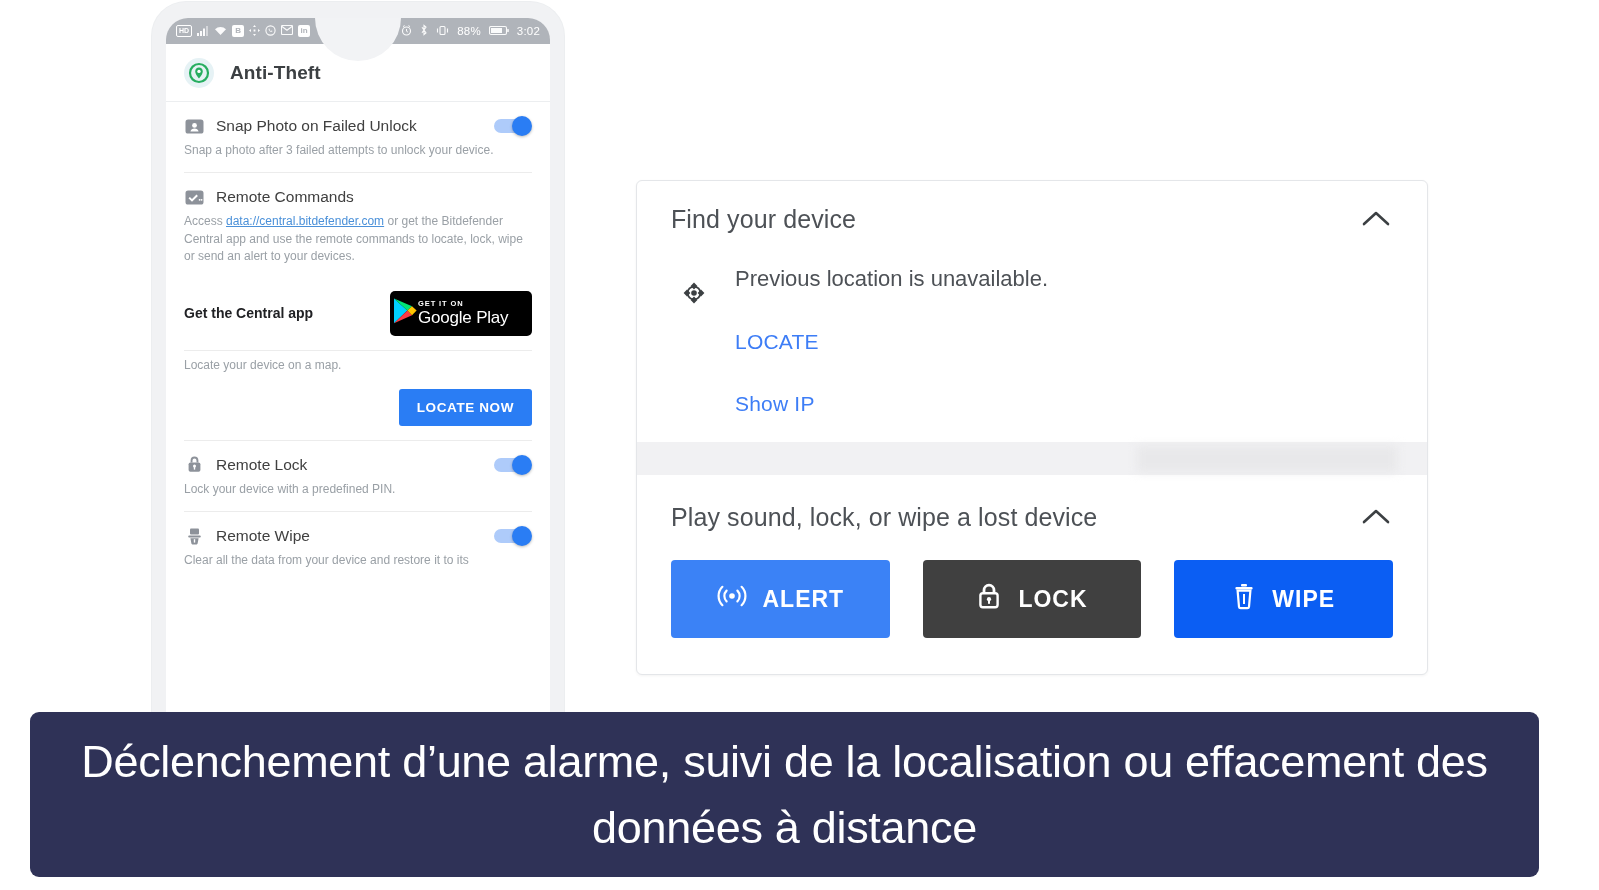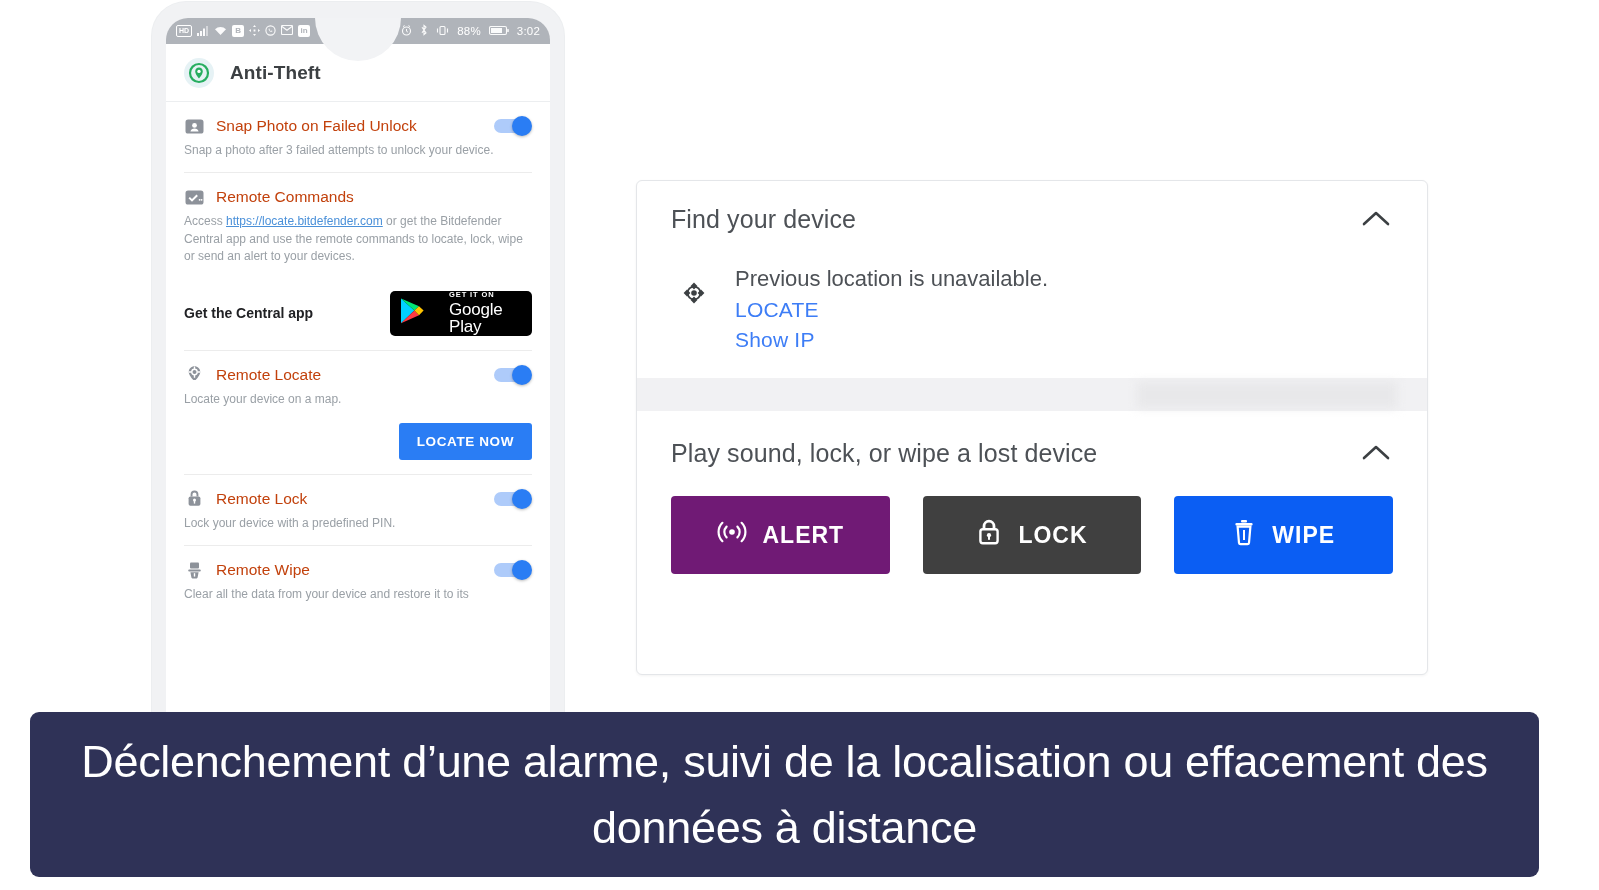--- a/index.html
+++ b/index.html
@@ -143,21 +143,21 @@
   .row-ico {
     width: 20px; height: 20px;
     flex: none;
     margin-right: 12px;
     display: flex;
     align-items: center;
     justify-content: center;
   }
   .row-label {
     font-size: 15.5px;
-    color: #c2410c;
+    color: #404040;
     flex: 1;
   }
   .row-desc {
     font-size: 12px;
     color: #9aa0a6;
     line-height: 1.45;
     padding: 6px 0 13px 0;
   }
   .row-desc a {
     color: #4a90d9;
@@ -199,22 +199,22 @@
     font-weight: bold;
     color: #202124;
   }
   #gplay-badge {
     width: 142px;
     height: 45px;
     background: #000000;
     border-radius: 5px;
     display: flex;
     align-items: center;
-    padding: 0 9px;
-    gap: 24px;
+    padding: 0 2px;
+    gap: 0;
   }
   #gplay-texts { line-height: 1; }
   #gplay-sup {
     color: #ffffff;
     font-size: 7.5px;
     font-weight: bold;
     letter-spacing: .9px;
     display: block;
     margin-bottom: 2px;
   }
@@ -294,21 +294,21 @@
   #loc-text {
     font-size: 22px;
     color: #4d5156;
     margin-top: 0;
   }
   .card-link {
     display: block;
     font-size: 21px;
     color: #3d7df6;
     text-decoration: none;
-    margin-top: 6px;
+    margin-top: 38px;
     letter-spacing: .2px;
     cursor: pointer;
     width: max-content;
   }
   #blurred-bar {
     margin-top: 26px;
     height: 33px;
     background: #f1f1f3;
   }
   #blurred-bar .smudge {
@@ -479,21 +479,21 @@
             <span class="row-ico">
               <svg width="19" height="19" viewBox="0 0 19 19">
                   <rect x=".5" y="2.5" width="18" height="14" rx="2.6" fill="#8d929a"></rect>
                   <path d="M4.2 9.6 7 12.4l5.2-5.2" fill="none" stroke="#fff" stroke-width="2"></path>
                   <circle cx="14.6" cy="11.8" r=".9" fill="#fff"></circle>
                   <circle cx="16.6" cy="11.8" r=".9" fill="#fff"></circle>
                 </svg>
             </span>
             <span class="row-label">Remote Commands</span>
           </div>
-          <div class="row-desc"><span>Access </span><a href="#">https://locate.bitdefender.com</a><span> or get the Bitdefender Central app and use the remote commands to locate, lock, wipe or send an alert to your devices.</span></div>
+          <div class="row-desc"><span>Access </span><a href="#">data://central.bitdefender.com</a><span> or get the Bitdefender Central app and use the remote commands to locate, lock, wipe or send an alert to your devices.</span></div>
         </div>
 
         <div id="central-row">
           <div id="central-label">Get the Central app</div>
           <div id="gplay-badge">
             <span>
               <svg width="26" height="28" viewBox="0 0 26 28">
                 <path d="M2 1.5 15.4 13.6 2 26.3z" fill="#00d0ff"></path>
                 <path d="M2 1.5 15.4 13.6 20 9.3z" fill="#00e676"></path>
                 <path d="M2 26.3 15.4 13.6 20 18.3z" fill="#ff3a44"></path>
@@ -502,34 +502,20 @@
             </span>
             <span id="gplay-texts">
               <span id="gplay-sup">GET IT ON</span>
               <span id="gplay-name">Google Play</span>
             </span>
           </div>
         </div>
         <div class="row-sep"></div>
 
         <div class="row-block">
-          <div class="row-head">
-            <span class="row-ico">
-              <svg width="19" height="19" viewBox="0 0 19 19">
-                  <path d="M9.5 1.2c-3.2 0-5.8 2.6-5.8 5.8 0 2.6 3 6.3 4.6 8h2.4c1.6-1.7 4.6-5.4 4.6-8 0-3.2-2.6-5.8-5.8-5.8z" fill="#8d929a"></path>
-                  <path d="M9.5 3.6a3.4 3.4 0 1 0 0 6.8 3.4 3.4 0 0 0 0-6.8zm0 1.4a2 2 0 1 1 0 4 2 2 0 0 1 0-4z" fill="#fff"></path>
-                  <path d="M8.8 1.5h1.4v3h-1.4zM8.8 9.6h1.4v3.2H8.8zM12.4 6.3h3v1.4h-3zM3.7 6.3h3v1.4h-3z" fill="#fff"></path>
-                </svg>
-            </span>
-            <span class="row-label">Remote Locate</span>
-            <span class="toggle">
-              <span class="track"></span>
-              <span class="thumb"></span>
-            </span>
-          </div>
           <div class="row-desc">Locate your device on a map.</div>
         </div>
         <div class="locate-now-wrap">
           <button id="locate-now-btn">LOCATE NOW</button>
         </div>
         <div class="row-sep"></div>
 
         <div class="row-block">
           <div class="row-head">
             <span class="row-ico">
@@ -609,21 +595,21 @@
       <div class="card-head">
         <div class="card-title">Play sound, lock, or wipe a lost device</div>
         <div class="chev">
           <svg width="30" height="20" viewBox="0 0 30 20">
               <path d="M3 15 15 4l12 11" fill="none" stroke="#3c4043" stroke-width="2.6" stroke-linecap="round" stroke-linejoin="round"></path>
             </svg>
         </div>
       </div>
 
       <div id="btn-row">
-        <button class="act-btn" style="background:#701a75">
+        <button class="act-btn" style="background:#3b82f6">
           <span>
             <svg width="30" height="24" viewBox="0 0 30 24">
                 <circle cx="15" cy="12" r="2.8" fill="#fff"></circle>
                 <path d="M9.6 6.6a7.6 7.6 0 0 0 0 10.8M20.4 6.6a7.6 7.6 0 0 1 0 10.8" fill="none" stroke="#fff" stroke-width="2.2" stroke-linecap="round"></path>
                 <path d="M5.4 2.8a13 13 0 0 0 0 18.4M24.6 2.8a13 13 0 0 1 0 18.4" fill="none" stroke="#fff" stroke-width="2.2" stroke-linecap="round"></path>
               </svg>
           </span>
           <span>ALERT</span>
         </button>
 

